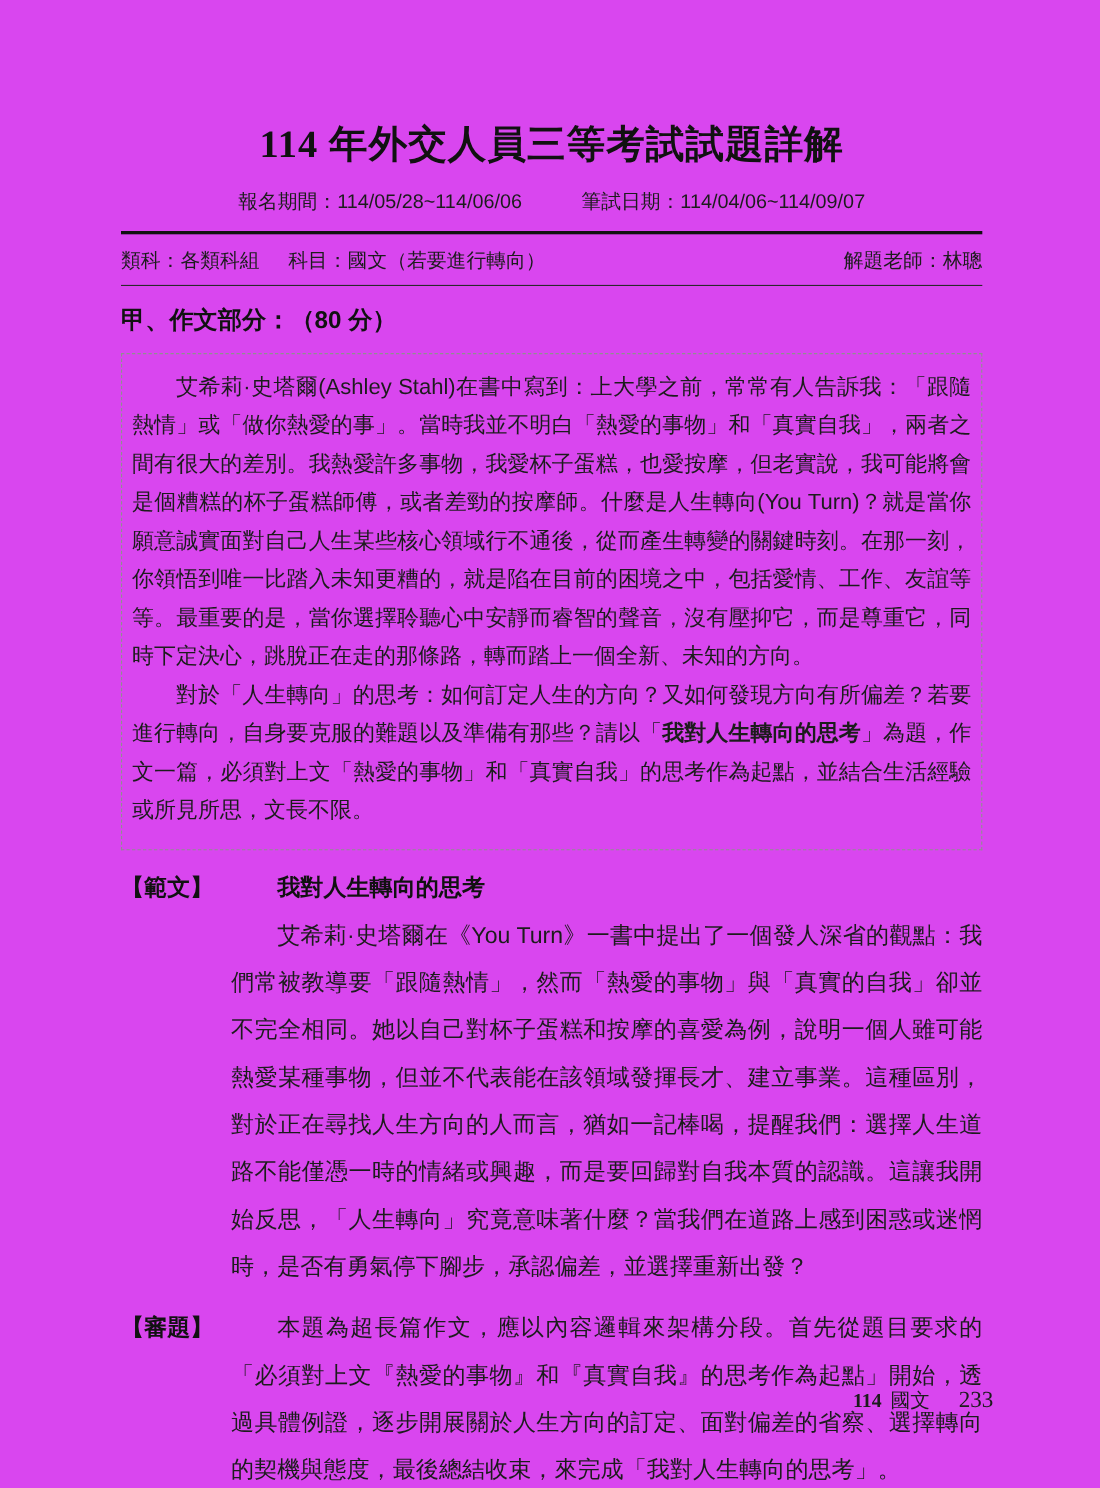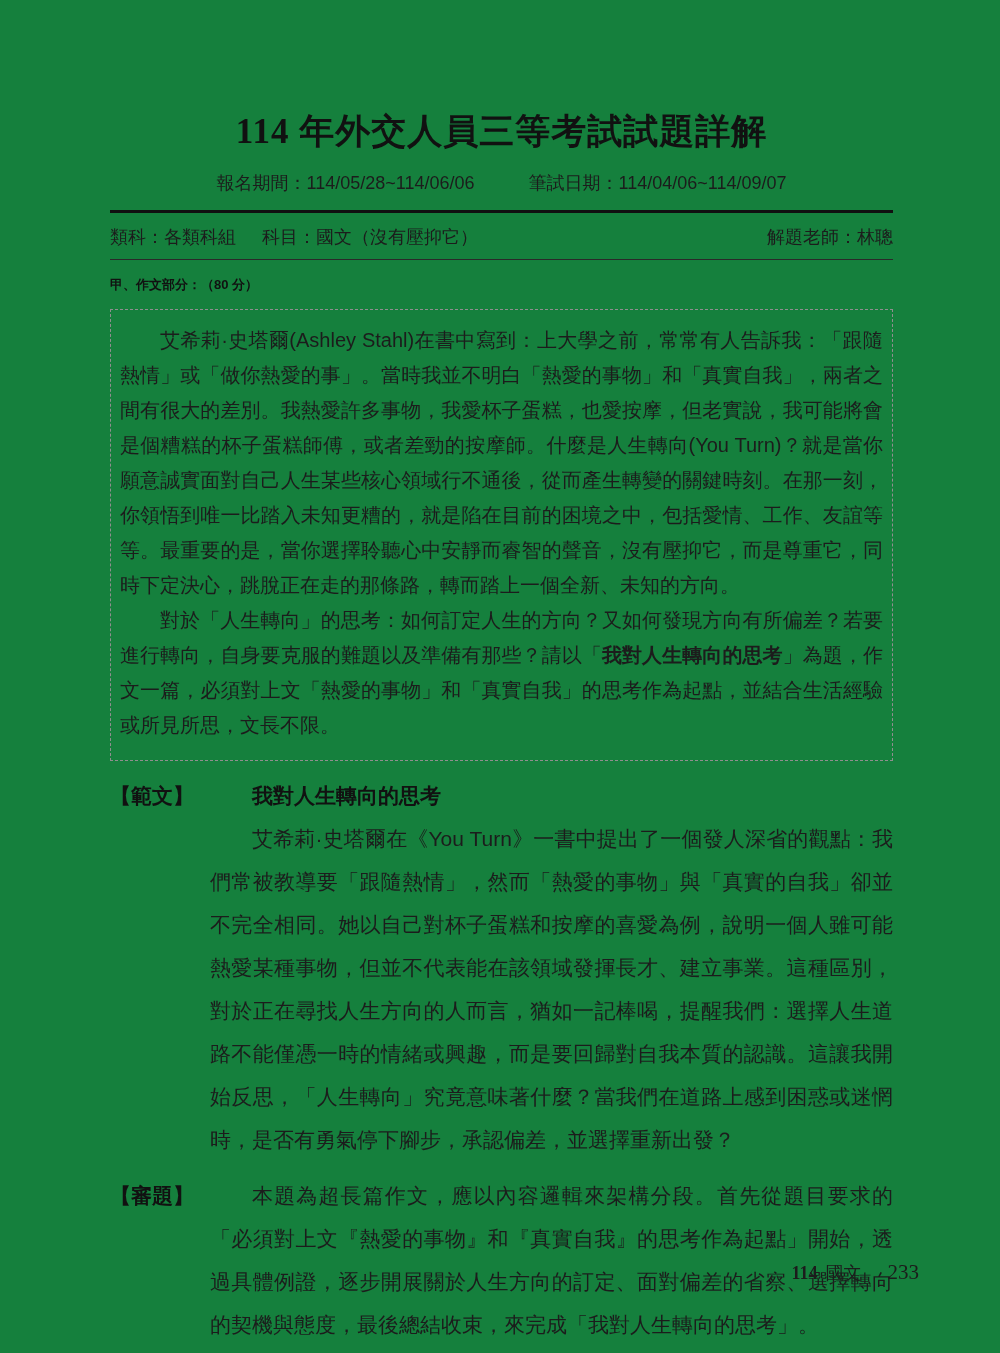--- a/index.html
+++ b/index.html
@@ -2,21 +2,21 @@
 <html><head>
 <meta charset="utf-8">
 <style>
   * { box-sizing: border-box; }
   html, body { margin: 0; padding: 0; background: #ffffff; }
   .page {
     position: relative;
     width: 1000px;
     height: 1353px;
     margin: 0 auto;
-    background: #15803d;
+    background: #d946ef;
     color: #1c1c1c;
     font-family: "Liberation Sans", sans-serif;
     padding: 108px 107px 0 110px;
     overflow: hidden;
   }
   .doc-title {
     margin: 0 0 16px 0;
     text-align: center;
     font-family: "Liberation Serif", serif;
     font-size: 35px;
@@ -36,21 +36,21 @@
   .rule-thin  { height: 1px; background: #2a2a2a; }
   .meta-row {
     display: flex;
     justify-content: space-between;
     align-items: baseline;
     font-size: 18px;
     padding: 12px 0 10px 0;
   }
   .meta-left { display: flex; gap: 26px; align-items: center; }
   .section-heading {
-    font-size: 13px;
+    font-size: 22px;
     font-weight: bold;
     margin: 16px 0 15px 0;
     color: #111;
   }
   .essay-box {
     border: 1px dashed #8f8f8f;
     padding: 13px 9px 17px 9px;
     font-size: 20px;
     line-height: 35px;
     text-align: justify;
@@ -71,21 +71,21 @@
   .qa-content { text-align: justify; }
   .qa-content p { margin: 0; text-indent: 2em; }
   .model-title {
     font-weight: bold;
     margin-left: 78px;
     text-indent: 0;
     color: #111;
   }
   .page-footer {
     position: absolute;
-    right: 81px;
+    right: 97px;
     bottom: 68px;
     display: flex;
     align-items: baseline;
     gap: 8px;
     font-size: 18px;
   }
   .footer-year {
     font-family: "Liberation Serif", serif;
     font-weight: bold;
   }
@@ -106,21 +106,21 @@
   <div class="doc-subtitle">
     <span>報名期間：114/05/28~114/06/06</span>
     <span>筆試日期：114/04/06~114/09/07</span>
   </div>
 
   <div class="rule-thick"></div>
 
   <div class="meta-row">
     <div class="meta-left">
       <span>類科：各類科組</span>
-      <span>科目：國文（沒有壓抑它）</span>
+      <span>科目：國文（若要進行轉向）</span>
     </div>
     <span>解題老師：林聰</span>
   </div>
 
   <div class="rule-thin"></div>
 
   <div class="section-heading">甲、作文部分：（80 分）</div>
 
   <div class="essay-box">
     <p>艾希莉·史塔爾(Ashley Stahl)在書中寫到：上大學之前，常常有人告訴我：「跟隨熱情」或「做你熱愛的事」。當時我並不明白「熱愛的事物」和「真實自我」，兩者之間有很大的差別。我熱愛許多事物，我愛杯子蛋糕，也愛按摩，但老實說，我可能將會是個糟糕的杯子蛋糕師傅，或者差勁的按摩師。什麼是人生轉向(You Turn)？就是當你願意誠實面對自己人生某些核心領域行不通後，從而產生轉變的關鍵時刻。在那一刻，你領悟到唯一比踏入未知更糟的，就是陷在目前的困境之中，包括愛情、工作、友誼等等。最重要的是，當你選擇聆聽心中安靜而睿智的聲音，沒有壓抑它，而是尊重它，同時下定決心，跳脫正在走的那條路，轉而踏上一個全新、未知的方向。</p>

